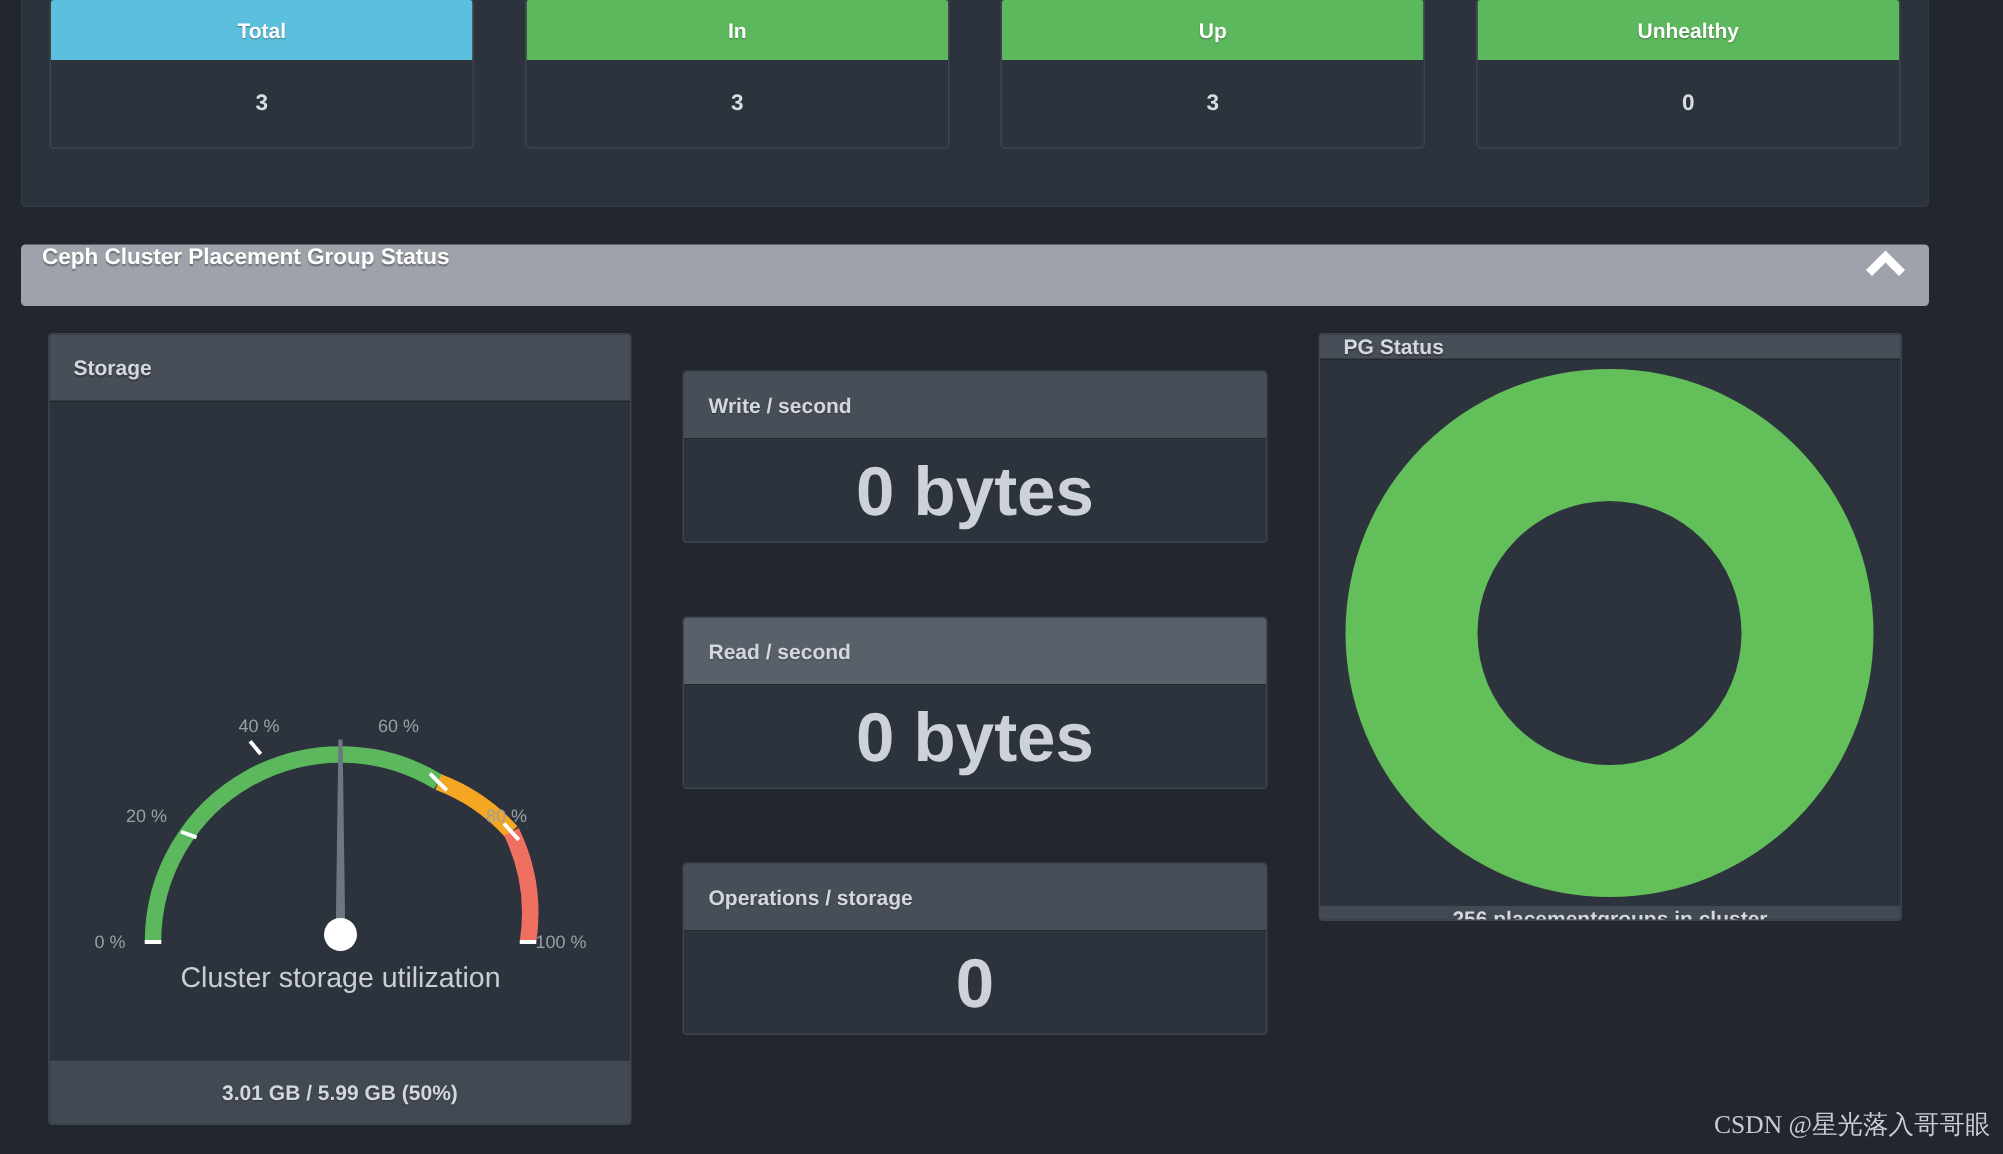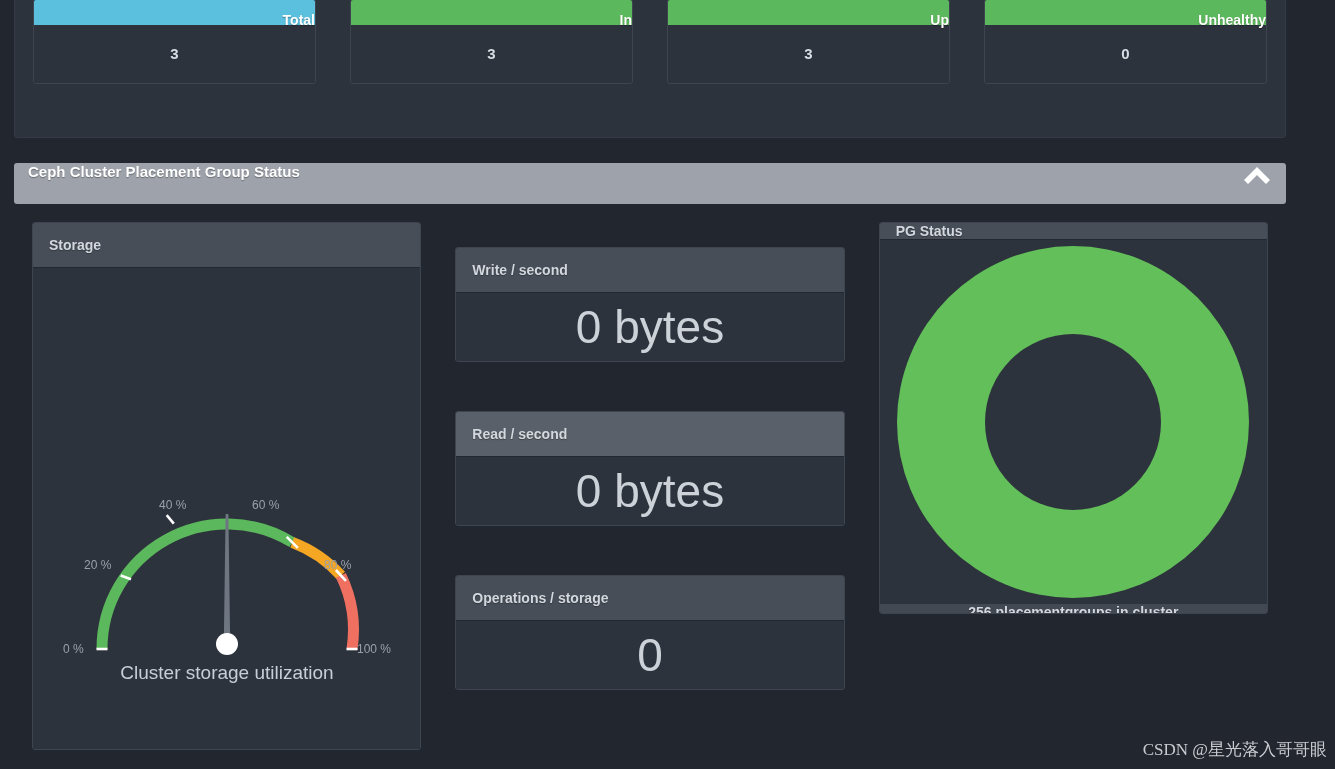--- a/index.html
+++ b/index.html
@@ -29,23 +29,23 @@
     gap: 34px;
   }
   .stat-card {
     flex: 1 1 0;
     background: #2d333d;
     border: 1px solid #3e4550;
     border-radius: 3px;
     overflow: hidden;
   }
   .stat-head {
-    height: 25px;
+    height: 40px;
     line-height: 40px;
-    text-align: right;
+    text-align: center;
     font-size: 14px;
     font-weight: bold;
     color: #ffffff;
     text-shadow: 0 1px 1px rgba(0,0,0,.35);
   }
   .stat-head.blue  { background: #5bc0de; }
   .stat-head.green { background: #5cb85c; }
   .stat-value {
     height: 58px;
     line-height: 58px;
@@ -130,21 +130,21 @@
   }
 
   
   .panel-storage { height: 528px; }
   .gauge-wrap { width: 100%; height: 100%; display: flex; align-items: center; justify-content: center; }
 
   
   .panel-stat { height: 115px; margin-top: 25px; }
   .big-number {
     font-size: 46px;
-    font-weight: normal;
+    font-weight: bold;
     color: #cdd2d9;
     letter-spacing: 0px;
   }
 
   
   .panel-pg { height: 392px; }
   .donut-wrap { width: 100%; height: 100%; display: flex; align-items: center; justify-content: center; }
 
   
   .caret {
@@ -243,20 +243,21 @@
               <text class="gauge-label" x="287" y="250" text-anchor="start">80 %</text>
               <text class="gauge-label" x="320" y="334" text-anchor="start">100 %</text>
 
               <polygon points="188.6,195 191.4,195 193.2,325 186.8,325" fill="#6e7681"></polygon>
               <circle cx="190" cy="325" r="11" fill="#ffffff"></circle>
 
               <text class="gauge-title" x="190" y="360" text-anchor="middle">Cluster storage utilization</text>
             </svg>
           </div>
         </div>
+        <div class="panel-foot">3.01 GB / 5.99 GB (50%)</div>
       </div>
     </div>
 
     <div class="col">
 
       <div class="panel panel-stat">
         <div class="panel-head">Write / second</div>
         <div class="panel-body">
           <span class="big-number">0 bytes</span>
         </div>

